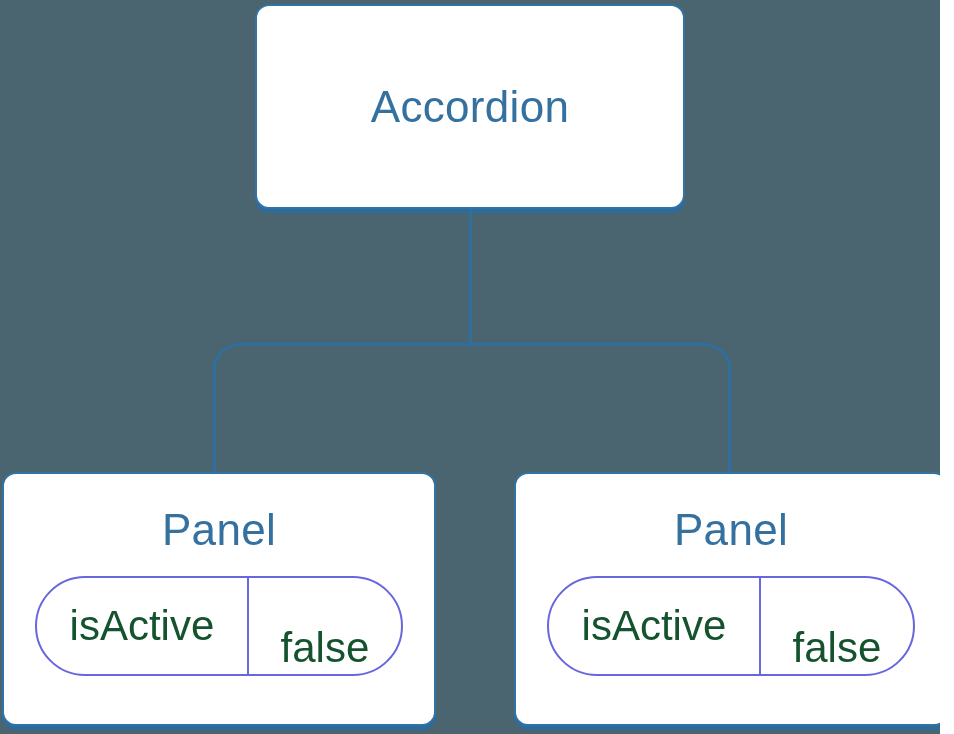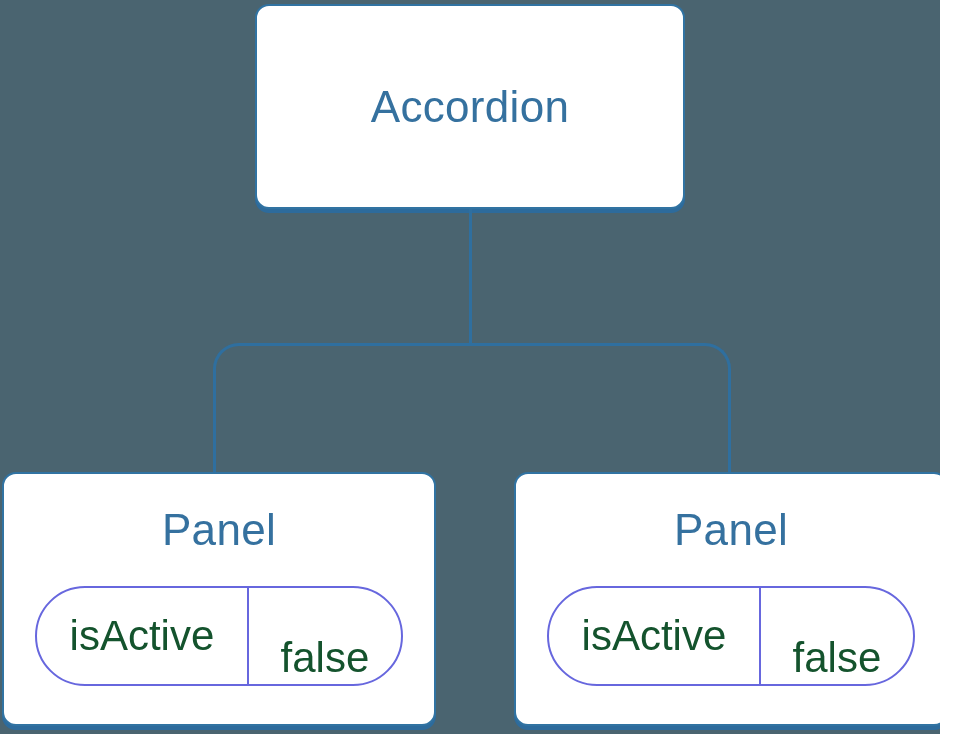--- a/index.html
+++ b/index.html
@@ -32,21 +32,21 @@
     color: #35719f;
     font-size: 44px;
     font-weight: 500;
     letter-spacing: 0.3px;
     line-height: 1;
   }
   .panel-node {
     top: 472px;
     width: 434px; height: 254px;
     padding-top: 34px;
-    gap: 34px;
+    gap: 24px;
   }
   .panel-left  { left: 2px; }
   .panel-right { left: 514px; }
 
   
   .stem {
     position: absolute;
     left: 469px; top: 209px;
     width: 3px; height: 137px;
     background: #2f6f9f;

